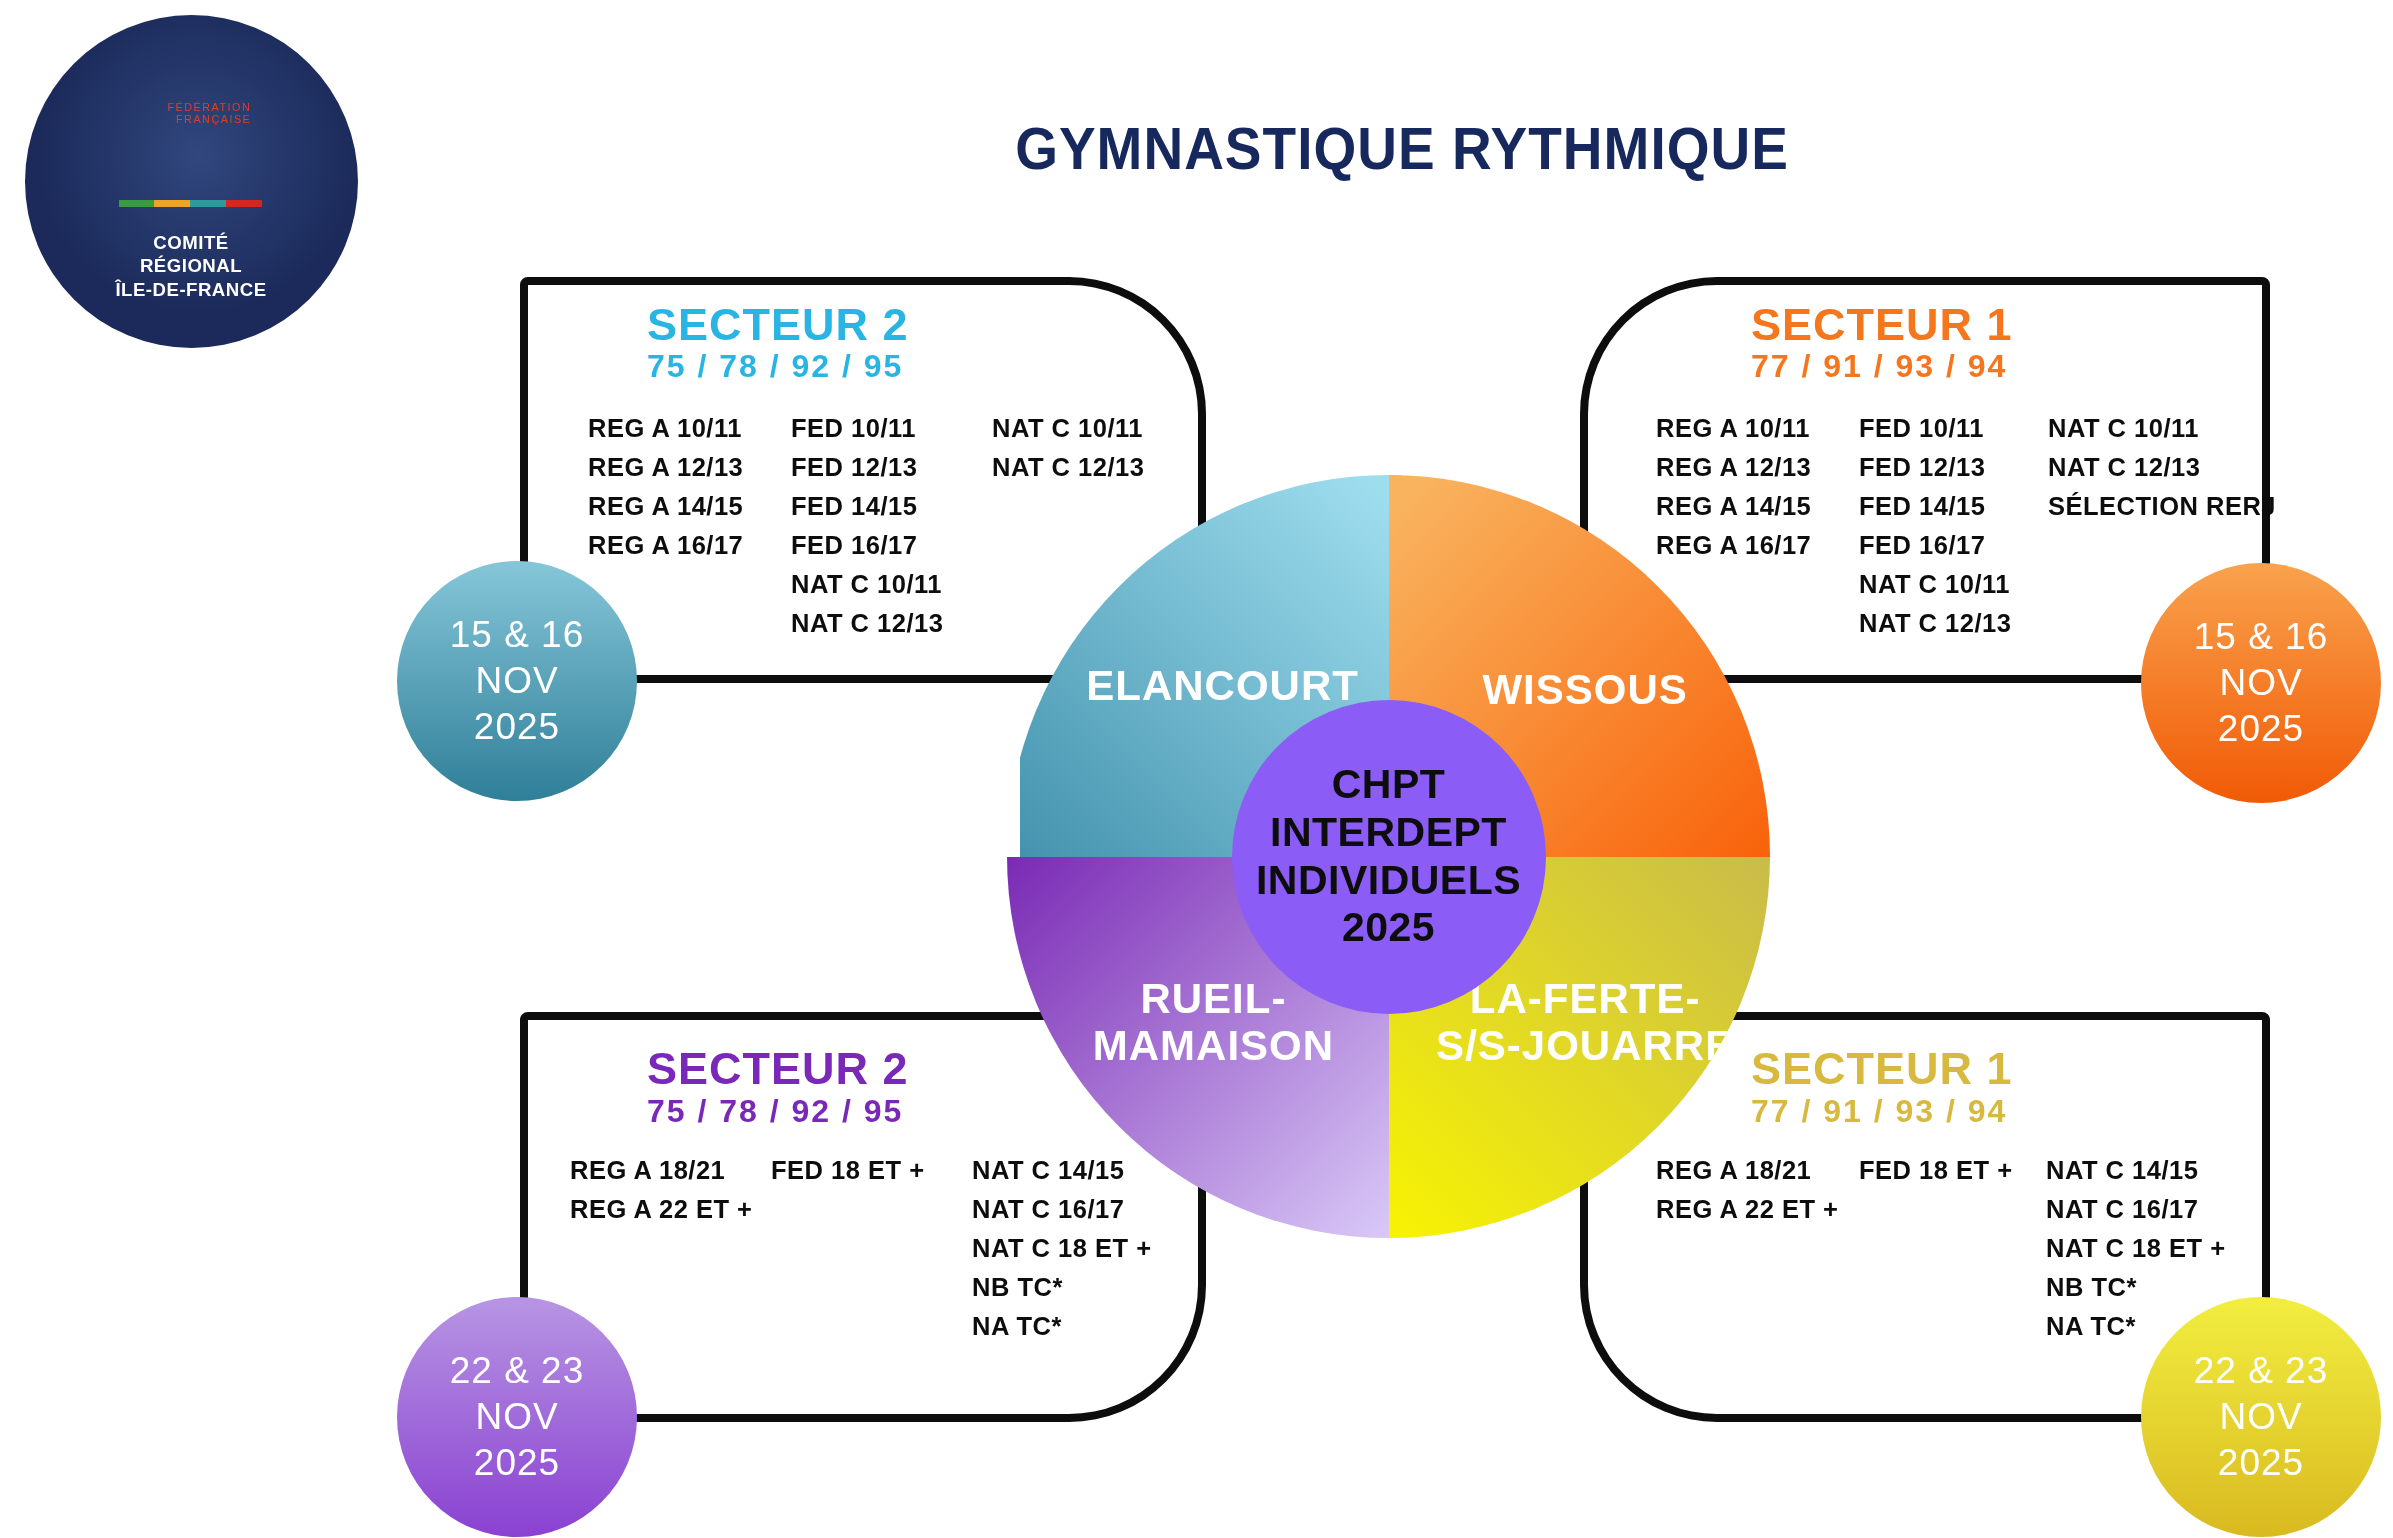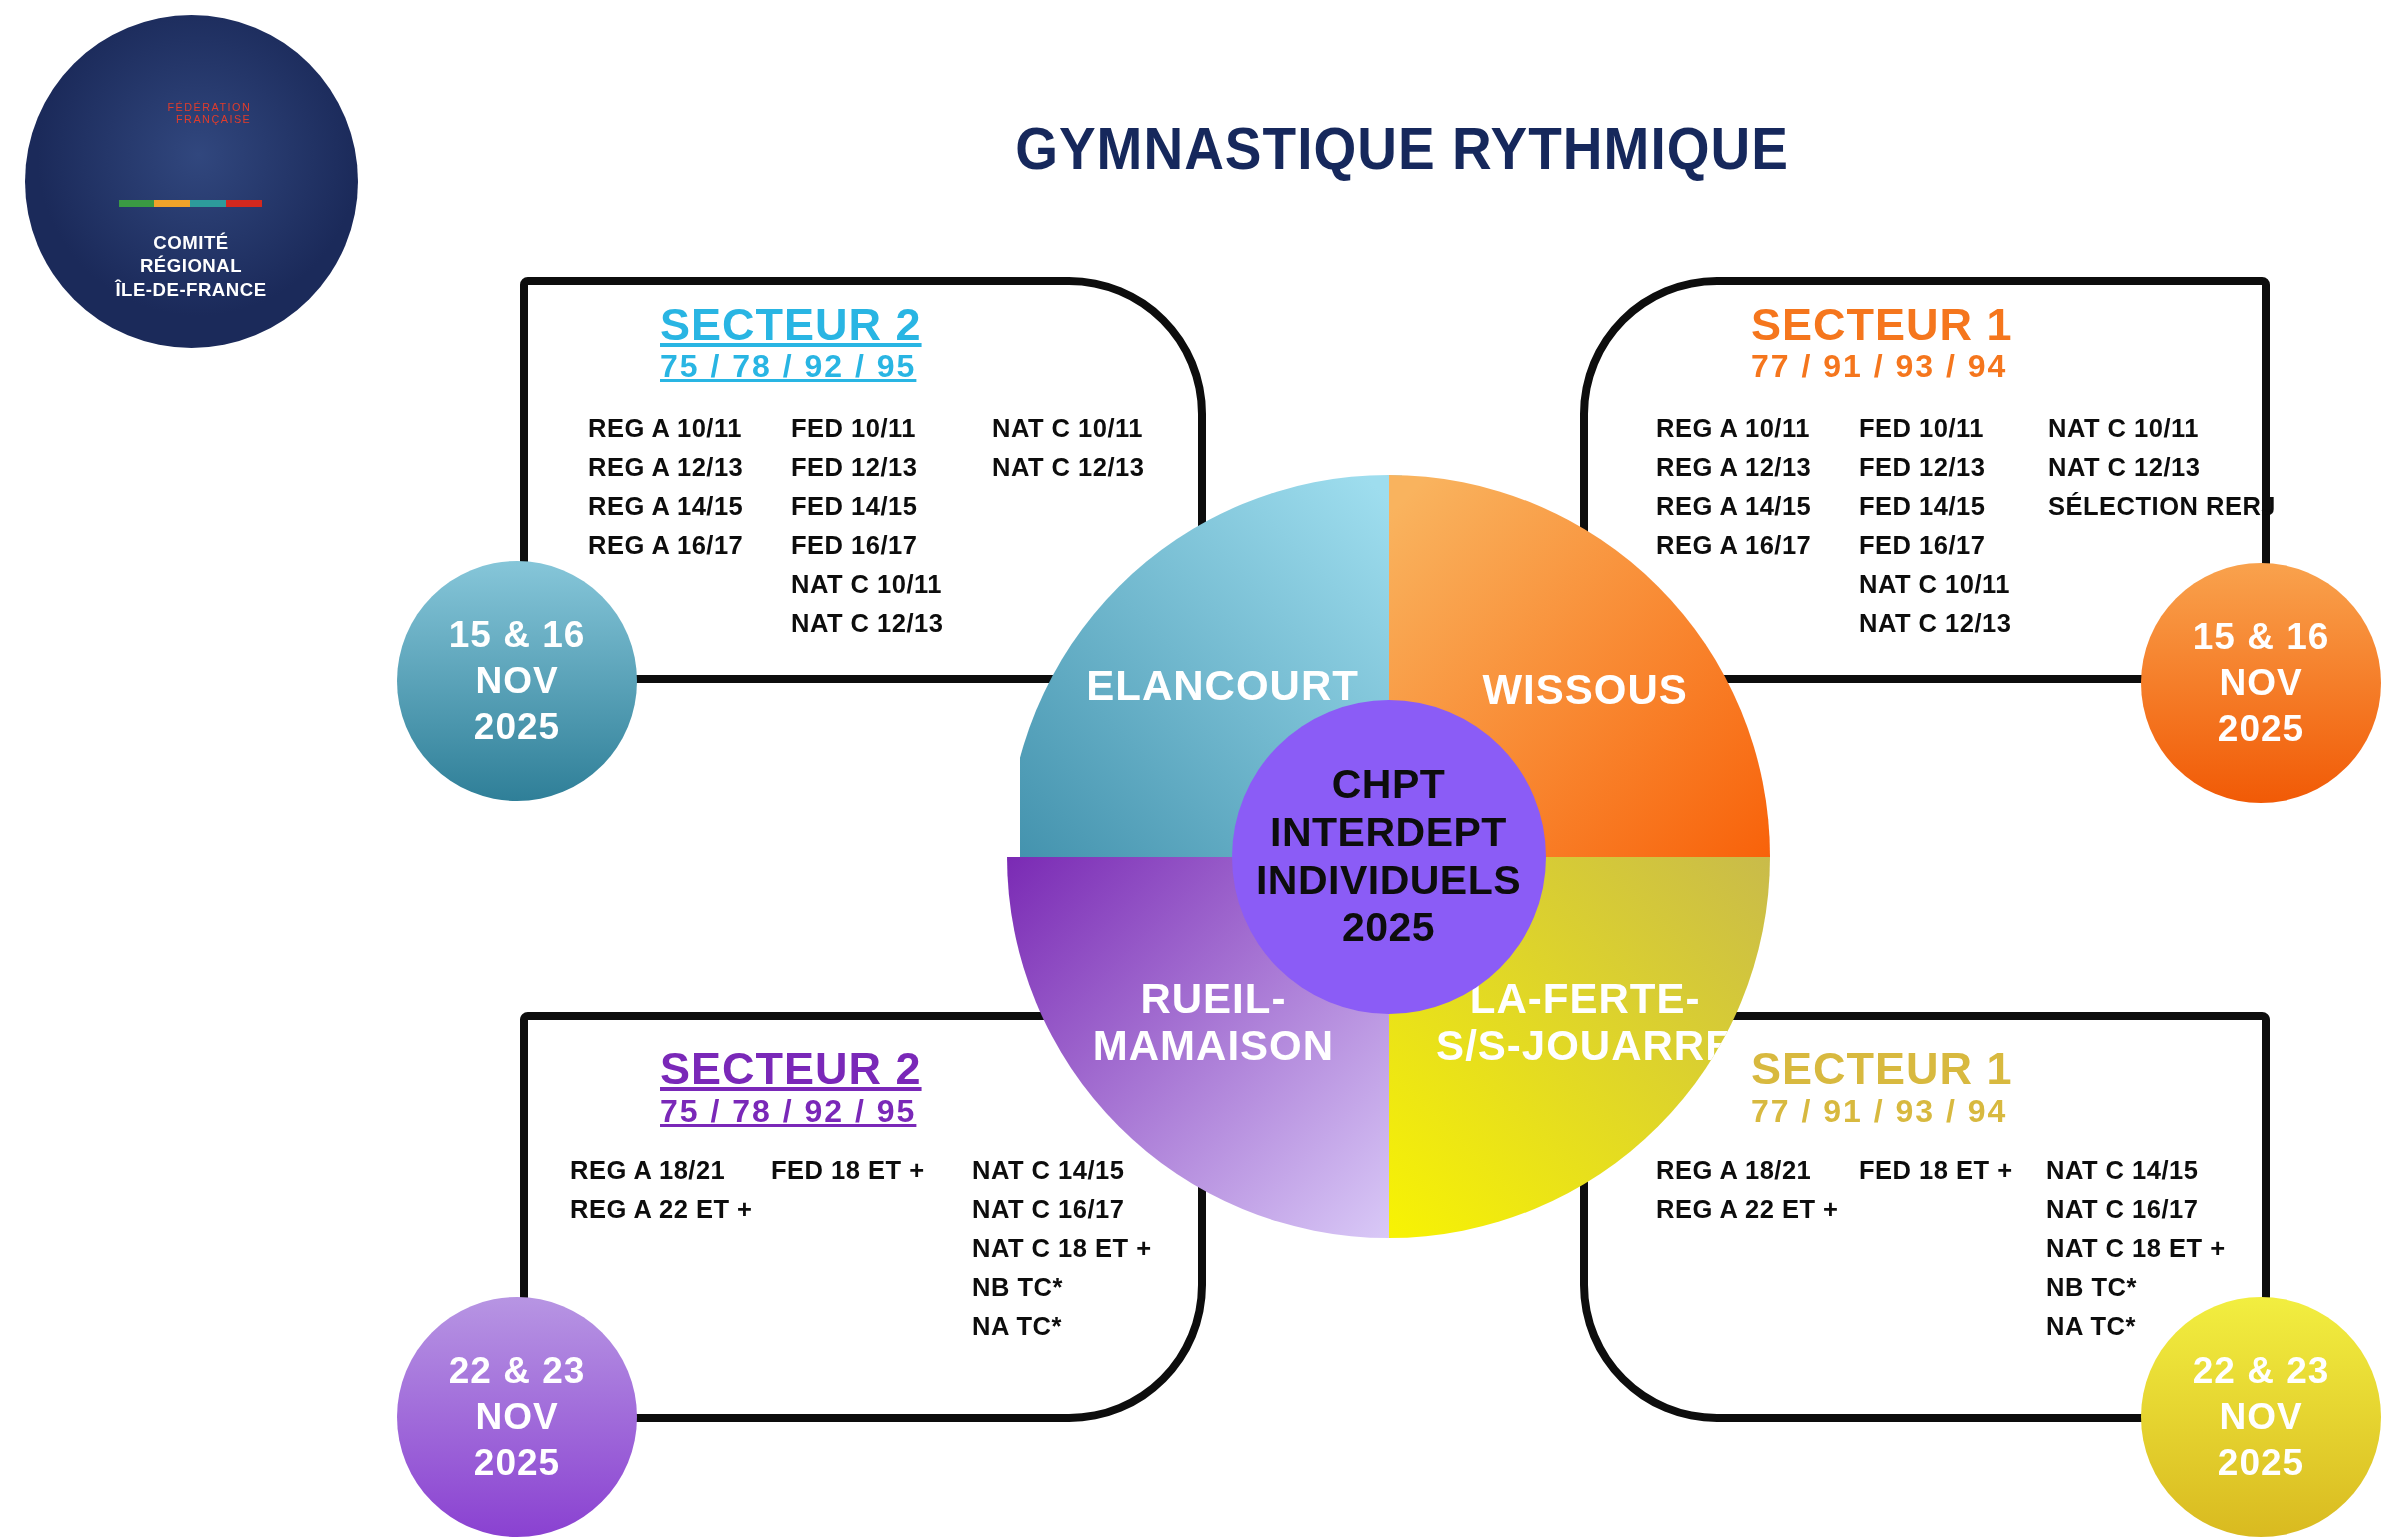--- a/index.html
+++ b/index.html
@@ -39,21 +39,21 @@
   .box { position:absolute; border:8.8px solid #0d0d0d; background:#ffffff; }
   .box-tl { left:520px;  top:277px;  width:686px; height:406px; border-radius:7.8px 137px 7.8px 7.8px; }
   .box-tr { left:1580px; top:277px;  width:690px; height:406px; border-radius:137px 7.8px 7.8px 7.8px; }
   .box-bl { left:520px;  top:1012px; width:686px; height:410px; border-radius:7.8px 7.8px 137px 7.8px; }
   .box-br { left:1580px; top:1012px; width:690px; height:410px; border-radius:7.8px 7.8px 7.8px 137px; }
 
   .box-title { position:absolute; top:13.7px; font-size:45px; font-weight:800; letter-spacing:1px; white-space:nowrap; }
   .box-depts { position:absolute; top:63px; font-size:32px; font-weight:800; letter-spacing:2px; white-space:nowrap; }
   .box-bl .box-title, .box-br .box-title { top:22.5px; }
   .box-bl .box-depts, .box-br .box-depts { top:73px; }
-  .box-left  .box-title, .box-left  .box-depts { left:132px;text-decoration:underline; }
+  .box-left  .box-title, .box-left  .box-depts { left:119px; }
   .box-right .box-title, .box-right .box-depts { left:163px; }
 
   .col { position:absolute; top:124px; }
   .box-bl .col, .box-br .col { top:131px; }
   .box-tl .col-a{left:60px}  .box-tl .col-b{left:263px} .box-tl .col-c{left:464px}
   .box-tr .col-a{left:68px}  .box-tr .col-b{left:271px} .box-tr .col-c{left:460px}
   .box-bl .col-a{left:42px}  .box-bl .col-b{left:243px} .box-bl .col-c{left:444px}
   .box-br .col-a{left:68px}  .box-br .col-b{left:271px} .box-br .col-c{left:458px}
   .cat { font-size:25.5px; font-weight:800; line-height:39px; color:#0d0d0d;
     letter-spacing:0.5px; white-space:nowrap; }
@@ -80,21 +80,21 @@
   .q-br .venue { transform:translate(5.9px,-25.5px); }
   .pie-center { position:absolute; left:50%; top:50%; width:314px; height:314px;
     margin:-157px 0 0 -157px; background:#8b5cf6; border-radius:50%;
     display:flex; flex-direction:column; align-items:center; justify-content:center; }
   .center-line { font-size:41px; font-weight:800; line-height:1.16; color:#0d0d0d;
     letter-spacing:0.5px; white-space:nowrap; }
 
   
   .badge { position:absolute; width:240px; height:240px; border-radius:50%;
     display:flex; flex-direction:column; align-items:center; justify-content:center; }
-  .badge-line { color:#ffffff; font-weight:700; font-size:37px; line-height:1.24;
+  .badge-line { color:#ffffff; font-weight:400; font-size:37px; line-height:1.24;
     letter-spacing:1px; white-space:nowrap; }
   .badge-teal   { left:397px;  top:561px;  background:linear-gradient(180deg,#86c6d9,#2f7f98); }
   .badge-orange { left:2141px; top:563px;  background:linear-gradient(180deg,#f9a24d,#f15a06); }
   .badge-purple { left:397px;  top:1297px; background:linear-gradient(180deg,#b795e3,#8a41d1); }
   .badge-yellow { left:2141px; top:1297px; background:linear-gradient(180deg,#f2ee40,#d9ba20); }
 </style>
 </head>
 <body>
 
 <div class="canvas">

